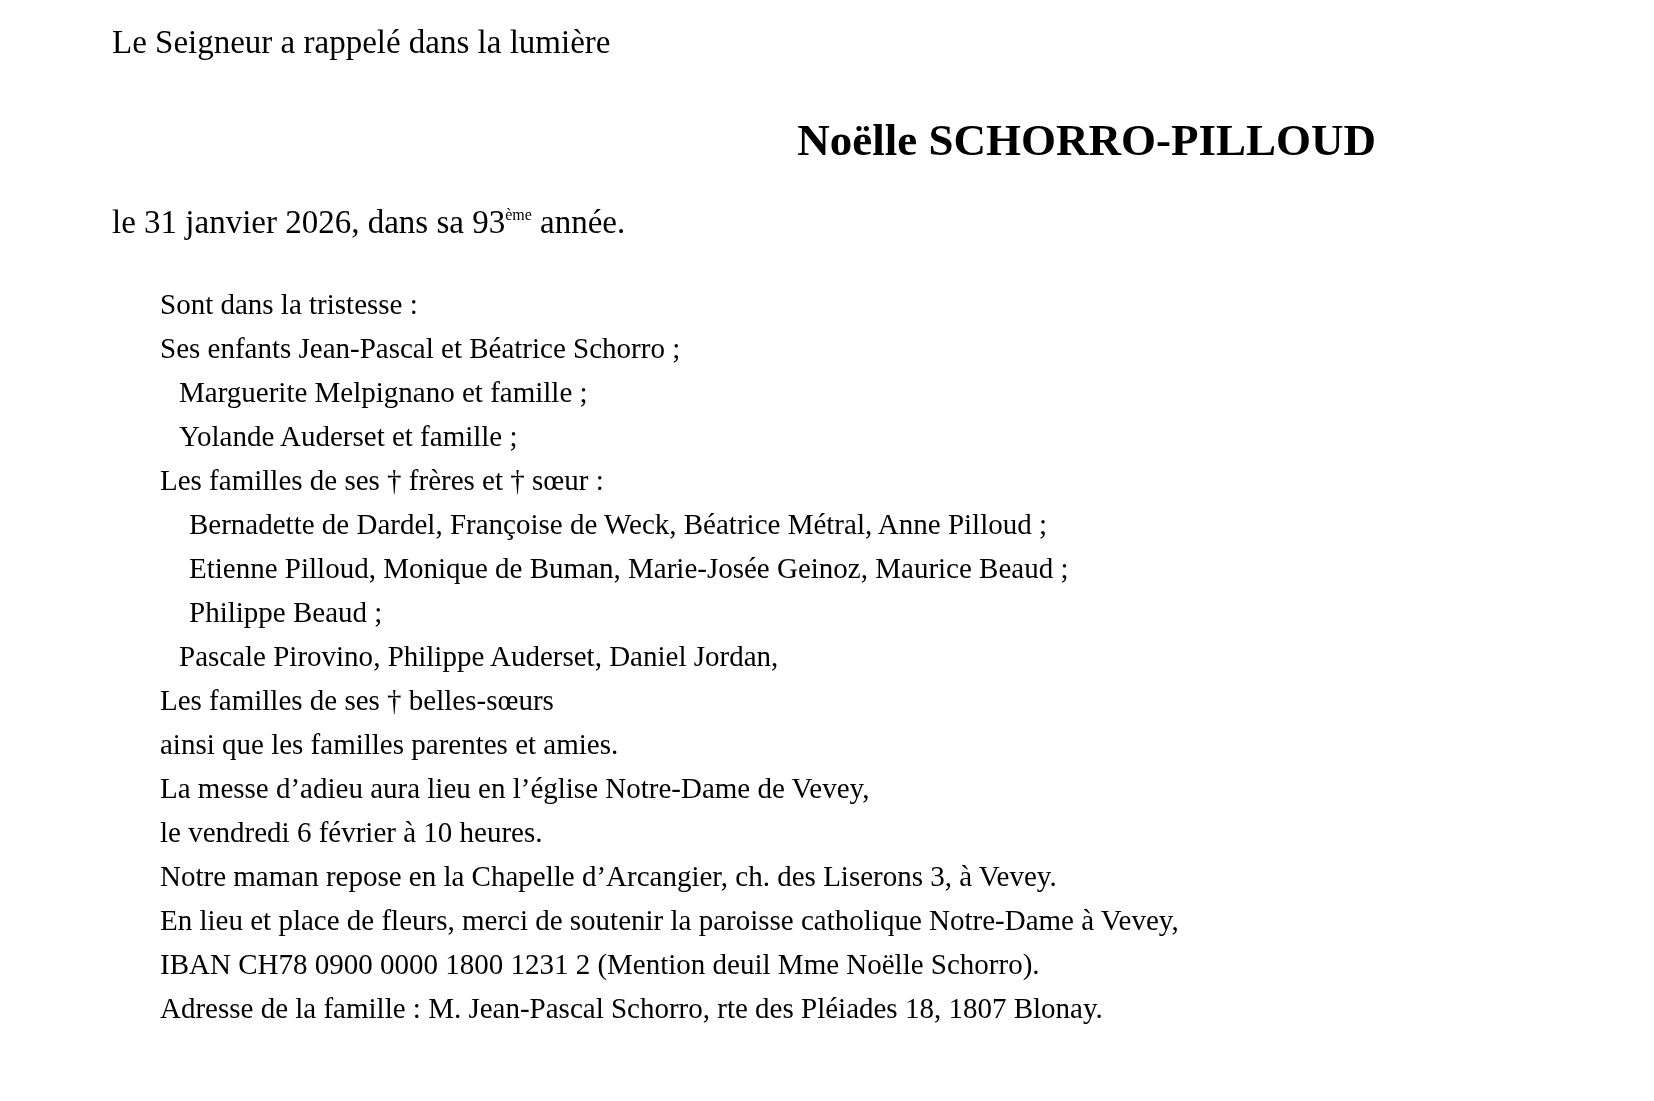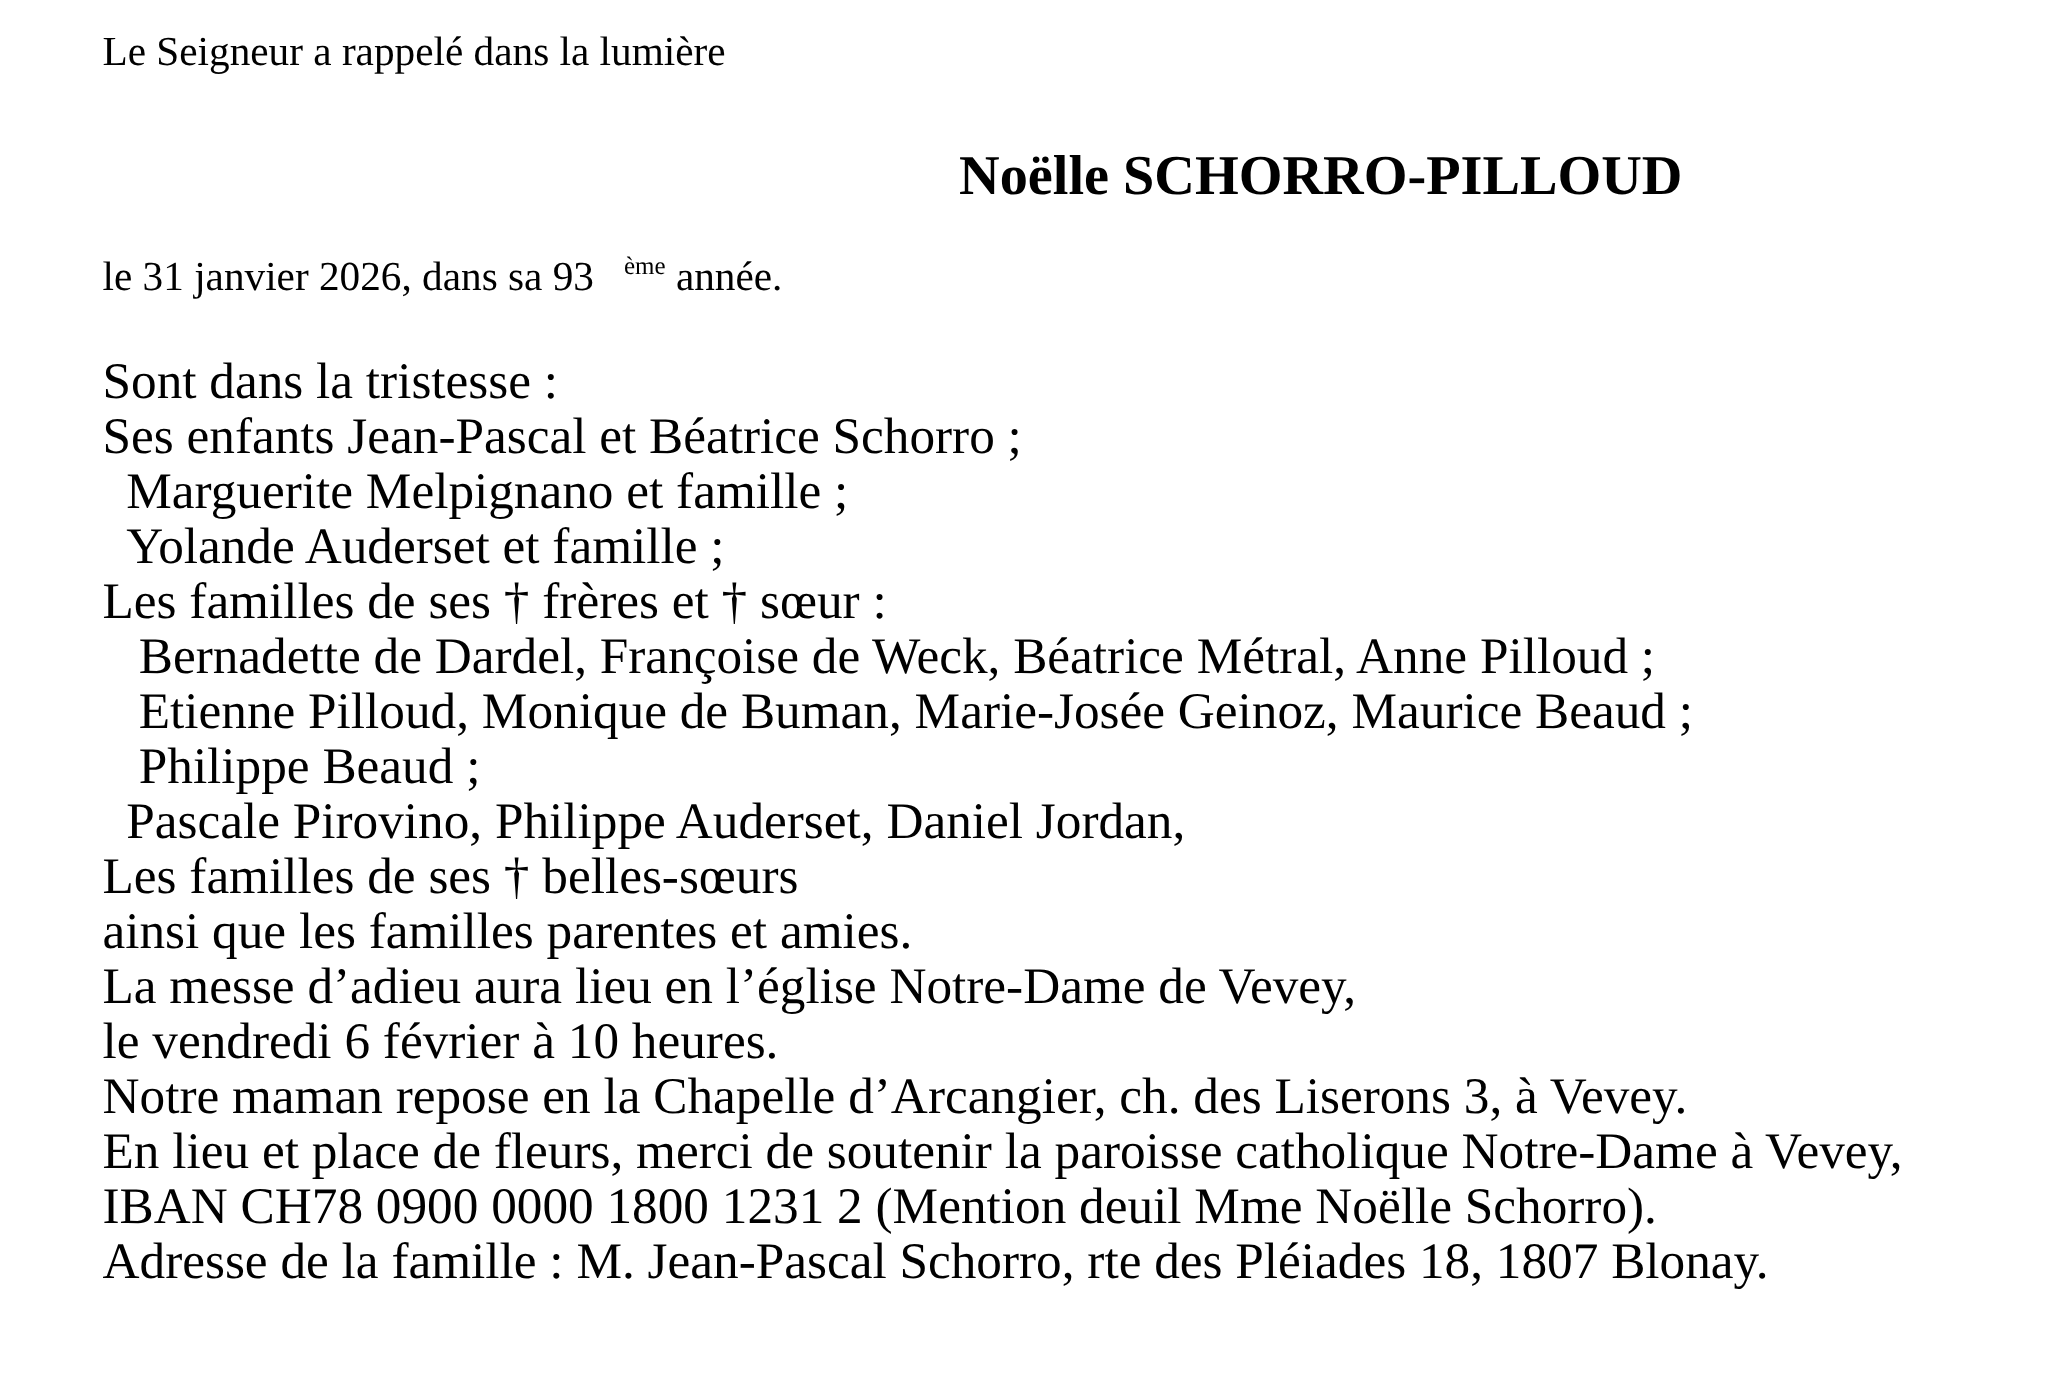--- a/index.html
+++ b/index.html
@@ -11,21 +11,21 @@
     width: 1654px;
     height: 1101px;
     overflow: hidden;
     color: #000000;
     font-family: "Liberation Serif", "DejaVu Serif", serif;
   }
   .page {
     box-sizing: border-box;
     width: 1654px;
     height: 1101px;
-    padding: 20px 0 0 82px;
+    padding: 20px 0 0 112px;
   }
   .intro {
     font-size: 33px;
     line-height: 44px;
     white-space: pre;
   }
   .title {
     margin: 48px 0 0 0;
     width: 1264px;           
     text-align: right;
@@ -34,30 +34,30 @@
     font-weight: bold;
     letter-spacing: 0;
   }
   .date {
     margin-top: 32px;
     font-size: 33px;
     line-height: 44px;
     white-space: pre;
   }
   .sup {
-    font-size: 20px;
+    font-size: 16px;
     line-height: 0;
     position: relative;
     top: -13px;
-    margin-left: 24px;
   }
   .body-block {
     margin-top: 38px;
-    font-size: 41px;
+    font-size: 29px;
     line-height: 44px;
+    margin-left: 48px;
   }
   .line {
     white-space: pre;
   }
   .line.ind1 { padding-left: 19px; }
   .line.ind2 { padding-left: 29px; }
   .run.b { font-weight: normal; }
 </style>
 </head>
 <body>

